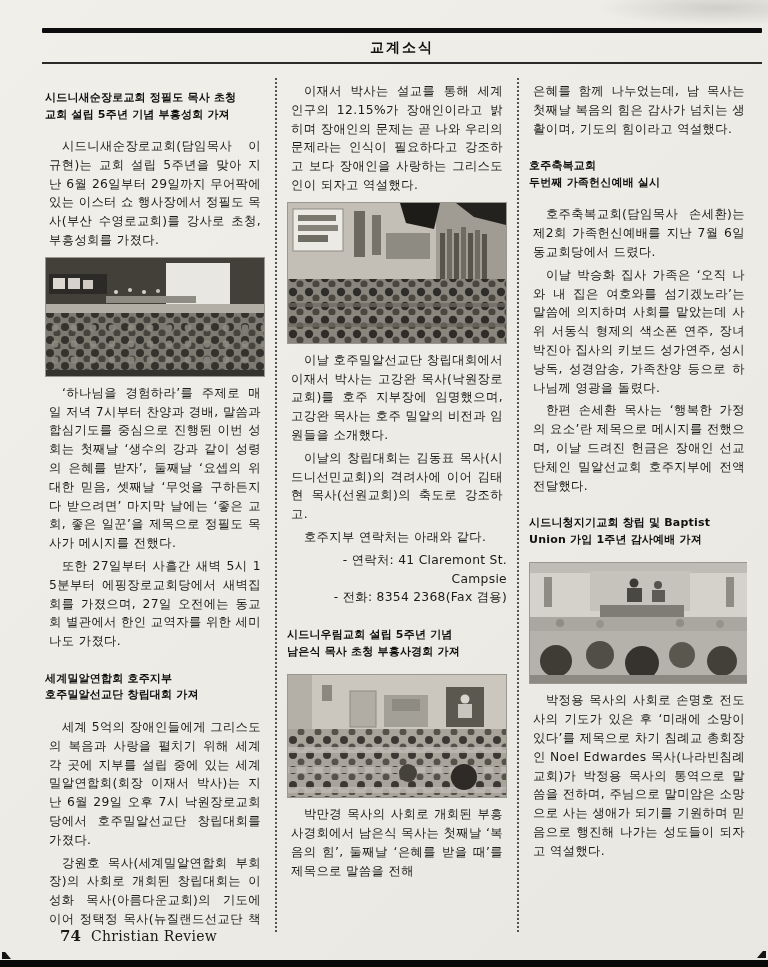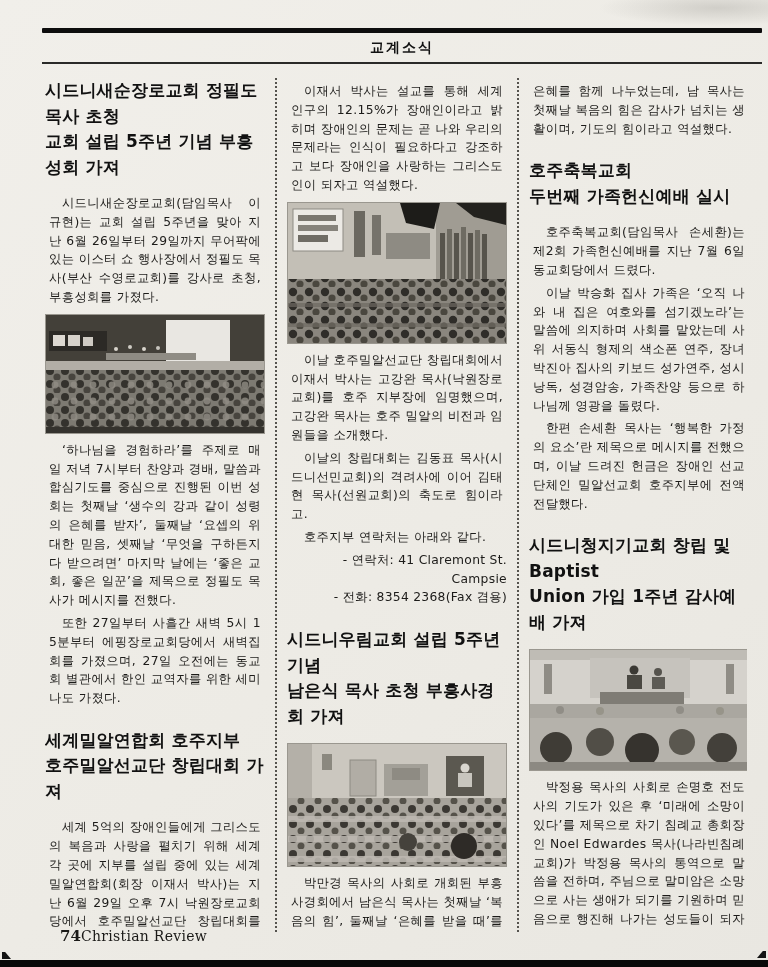--- a/index.html
+++ b/index.html
@@ -30,42 +30,42 @@
   .columns{
     position:absolute;left:45px;top:78px;width:702px;height:854px;
     display:flex;flex-direction:row;overflow:hidden;
   }
   .col{width:220px;flex:0 0 220px;overflow:hidden;color:#1c1b19;}
   .divider{
     flex:0 0 0;width:0;margin:0 10px;
     border-left:2px dotted #55534e;height:100%;
   }
   .headline{
-    font-size:17px;font-weight:700;line-height:1.5;color:#111;
-    margin:0 0 14px 0;white-space:pre-line;letter-spacing:0.2px;
+    font-size:11px;font-weight:700;line-height:1.5;color:#111;
+    margin:12px 0 14px 0;white-space:pre-line;letter-spacing:0.2px;
   }
   .headline.gap-top{margin-top:20px;}
   .col p{
     margin:4px;font-size:12.3px;line-height:18.8px;text-align:justify;
     text-indent:1.05em;letter-spacing:0.4px;word-break:break-all;
   }
   .col p.no-indent{text-indent:0;}
   .contact-line{
     font-size:12.3px;line-height:18.8px;letter-spacing:0.3px;
     padding-left:6px;text-align:right;
   }
   .photo{
     margin:7px 0;padding:0;border:1px solid #9a978f;
     background:#8b8880;line-height:0;
   }
   .photo svg{display:block;}
   
   .page-footer{
     position:absolute;left:60px;bottom:22px;
-    display:flex;align-items:baseline;gap:0;color:#1b1a18;
+    display:flex;align-items:baseline;gap:10px;color:#1b1a18;
   }
   .page-num{font-size:15px;font-weight:700;font-family:"DejaVu Serif",serif;}
   .mag-name{font-size:14px;font-family:"DejaVu Serif",serif;letter-spacing:0.3px;}
   
   .bottom-bar{position:absolute;left:0;right:0;bottom:0;height:7px;background:#090909;}
   .corner-mark{position:absolute;width:9px;height:7px;background:#141414;}
   .corner-mark.left{left:2px;bottom:8px;clip-path:polygon(0 0,35% 0,100% 100%,0 100%);}
   .corner-mark.right{right:2px;bottom:9px;clip-path:polygon(65% 0,100% 0,100% 100%,0 100%);}
 </style>
 </head>
@@ -165,21 +165,21 @@
           <rect x="84" y="12" width="9" height="40" fill="#76736b"></rect>
           <rect x="98" y="30" width="44" height="26" fill="#8e8b83"></rect>
           <rect x="0" y="76" width="218" height="64" fill="#8a867e"></rect>
           <rect x="0" y="76" width="218" height="64" fill="url(#heads2)"></rect>
           <rect x="0" y="100" width="218" height="4" fill="#6d6a62" opacity="0.7"></rect>
           <rect x="0" y="120" width="218" height="4" fill="#6d6a62" opacity="0.7"></rect>
         </svg>
       </figure>
 
       <p>이날 호주밀알선교단 창립대회에서 이재서 박사는 고강완 목사(낙원장로교회)를 호주 지부장에 임명했으며, 고강완 목사는 호주 밀알의 비전과 임원들을 소개했다.</p>
-      <p>이날의 창립대회는 김동표 목사(시드니선민교회)의 격려사에 이어 김태현 목사(선원교회)의 축도로 힘이라고.</p>
+      <p>이날의 창립대회는 김동표 목사(시드니선민교회)의 격려사에 이어 김태현 목사(선원교회)의 축도로 강조하고.</p>
       <p>호주지부 연락처는 아래와 같다.</p>
       <div class="contact-line">- 연락처: 41 Claremont St. Campsie</div>
       <div class="contact-line">- 전화: 8354 2368(Fax 겸용)</div>
 
       <h2 class="headline gap-top">시드니우림교회 설립 5주년 기념
 남은식 목사 초청 부흥사경회 가져</h2>
 
       <figure class="photo">
         <svg width="218" height="122" viewBox="0 0 218 122" xmlns="http://www.w3.org/2000/svg">
           <defs>

